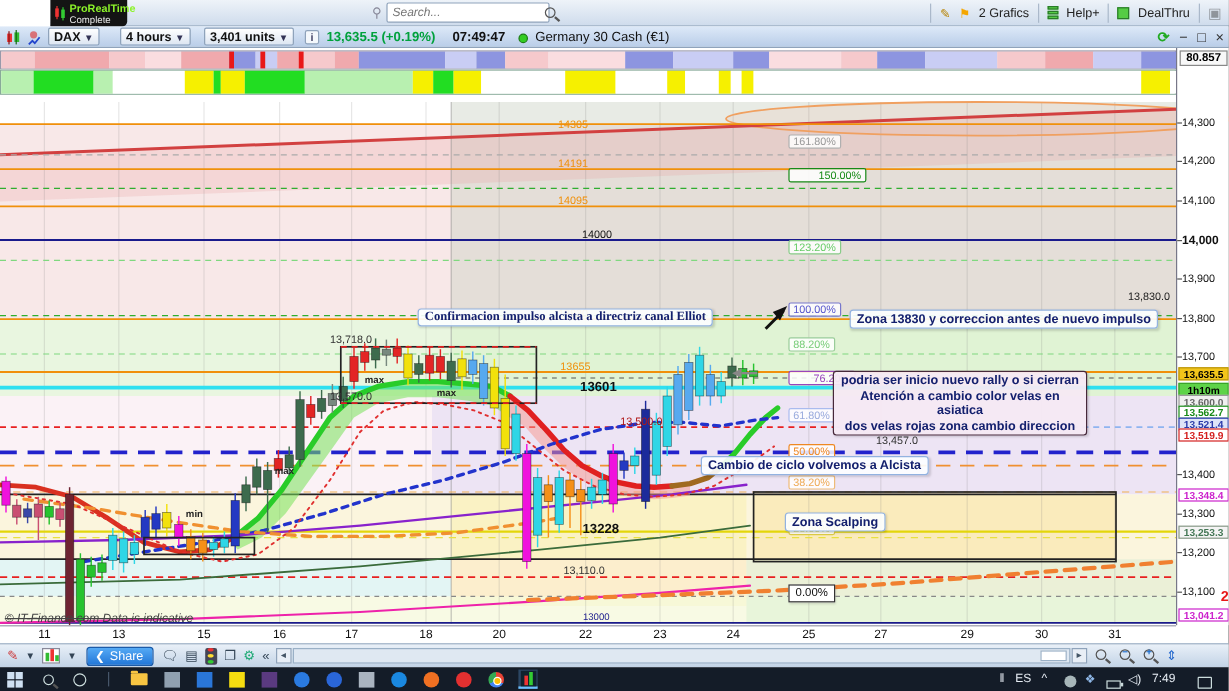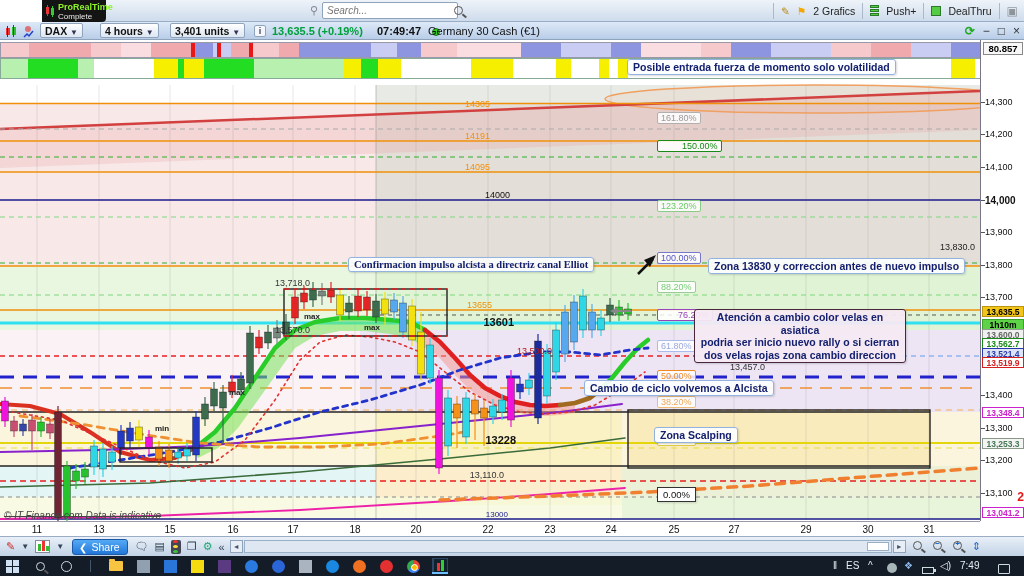--- a/index.html
+++ b/index.html
@@ -37,21 +37,21 @@
         background:linear-gradient(#dde9f8,#b9cde8);border-bottom:1px solid #8fa3bb;font-size:11px;}
   .cpair{position:absolute;top:3px;width:13px;height:13px;}
   .dd{position:absolute;top:1px;height:15px;background:linear-gradient(#fff,#dde6f2);border:1px solid #8fa3bb;
       border-radius:2px;font-size:10.5px;font-weight:bold;color:#111;padding:1px 4px;white-space:nowrap;}
   .dd .ar{font-size:8px;color:#335;}
   #info-i{position:absolute;left:254px;top:3px;width:12px;height:12px;border:1px solid #8fa3bb;background:#f4f8fc;
       font-size:9px;text-align:center;line-height:11px;color:#446;font-weight:bold;border-radius:2px;}
   #price-txt{position:absolute;left:272px;top:3px;color:#00a13c;font-weight:bold;}
   #clock-txt{position:absolute;left:377px;top:3px;color:#111;font-weight:bold;}
   #livedot{position:absolute;left:432px;top:6px;width:8px;height:8px;border-radius:50%;background:#33cc22;border:1px solid #1a7a12;}
-  #instr-txt{position:absolute;left:428px;top:3px;color:#111;}
+  #instr-txt{position:absolute;left:446px;top:3px;color:#111;}
   #row2right{position:absolute;right:4px;top:2px;display:flex;gap:8px;align-items:center;}
   #refresh-ic{color:#22aa22;font-size:12px;font-weight:bold;}
 
   
   #heatband{position:absolute;left:0;top:42px;width:980px;height:16px;z-index:4;background:#eee;border:1px solid #99a;}
   .heatseg{position:absolute;top:0;height:14px;
      background-image:radial-gradient(rgba(40,20,20,0.5) 0.7px, transparent 1.1px);background-size:7px 6px;}
   .heatbar{position:absolute;top:0;height:14px;width:4px;background:#e81818;}
   #oscband{position:absolute;left:0;top:58px;width:980px;height:21px;z-index:4;background:#fff;border:1px solid #8a9;}
   .oscseg{position:absolute;top:0;height:19px;}
@@ -394,21 +394,21 @@
       <span class="vsep"></span>
       <span style="color:#b8860b;">✎</span>
       <span style="color:#f5a600;">⚑</span>
       <span>2 Grafics</span>
       <span class="vsep"></span>
       <span class="push-ic">
           <i></i>
           <i></i>
           <i></i>
         </span>
-      <span>Push+</span>
+      <span>Help+</span>
       <span class="vsep"></span>
       <span class="chk"></span>
       <span>DealThru</span>
       <span class="vsep"></span>
       <span class="wbtn faded">▣</span>
       <span class="wbtn">✜</span>
       <span class="wbtn">−</span>
       <span class="wbtn">×</span>
     </div>
   </div>
@@ -676,32 +676,29 @@
 <div class="fib" style="left: 657px; top: 112px; color: rgb(153, 153, 153); border-color: rgb(176, 176, 176);">161.80%</div>
     <div class="fib" style="left: 657px; top: 140px; color: rgb(23, 138, 23); border-color: rgb(23, 138, 23); padding-left: 24px;">150.00%</div>
     <div class="fib" style="left: 657px; top: 200px; color: rgb(102, 204, 102); border-color: rgb(136, 204, 136);">123.20%</div>
     <div class="fib" style="left: 657px; top: 252px; color: rgb(85, 85, 204); border-color: rgb(119, 119, 204);">100.00%</div>
     <div class="fib" style="left: 657px; top: 281px; color: rgb(119, 204, 119); border-color: rgb(153, 204, 153);">88.20%</div>
     <div class="fib" style="left: 657px; top: 309px; color: rgb(153, 68, 187); border-color: rgb(153, 68, 187); padding-left: 20px;">76.20%</div>
     <div class="fib" style="left: 657px; top: 340px; color: rgb(153, 170, 221); border-color: rgb(170, 187, 238);">61.80%</div>
     <div class="fib" style="left: 657px; top: 370px; color: rgb(238, 136, 34); border-color: rgb(238, 136, 34);">50.00%</div>
     <div class="fib" style="left: 657px; top: 396px; color: rgb(238, 170, 85); border-color: rgb(238, 187, 119);">38.20%</div>
     <div class="fib" style="left: 657px; top: 434px; color: rgb(221, 204, 51); border-color: rgb(221, 204, 68);">23.60%</div>
-    <div class="ann" style="left: 627px; top: 59px;">
-      <div>Posible entrada fuerza de momento solo volatilidad</div>
-    </div>
     <div class="ann" style="left: 348px; top: 257px; font-family: Liberation Serif, serif;">
       <div>Confirmacion impulso alcista a directriz canal Elliot</div>
     </div>
     <div class="ann" style="left: 708px; top: 258px;">
       <div>Zona 13830 y correccion antes de nuevo impulso</div>
     </div>
     <div class="ann dark" style="left: 694px; top: 309px;">
+      <div>podria ser inicio nuevo rally o si cierran</div>
       <div>Atención a cambio color velas en asiatica</div>
-      <div>podria ser inicio nuevo rally o si cierran</div>
       <div>dos velas rojas zona cambio direccion</div>
     </div>
     <div class="ann" style="left: 584px; top: 380px;">
       <div>Cambio de ciclo volvemos a Alcista</div>
     </div>
     <div class="ann" style="left: 654px; top: 427px;">
       <div>Zona Scalping</div>
     </div>
     <div class="ann black" style="left: 657px; top: 487px;">
       <div>0.00%</div>

